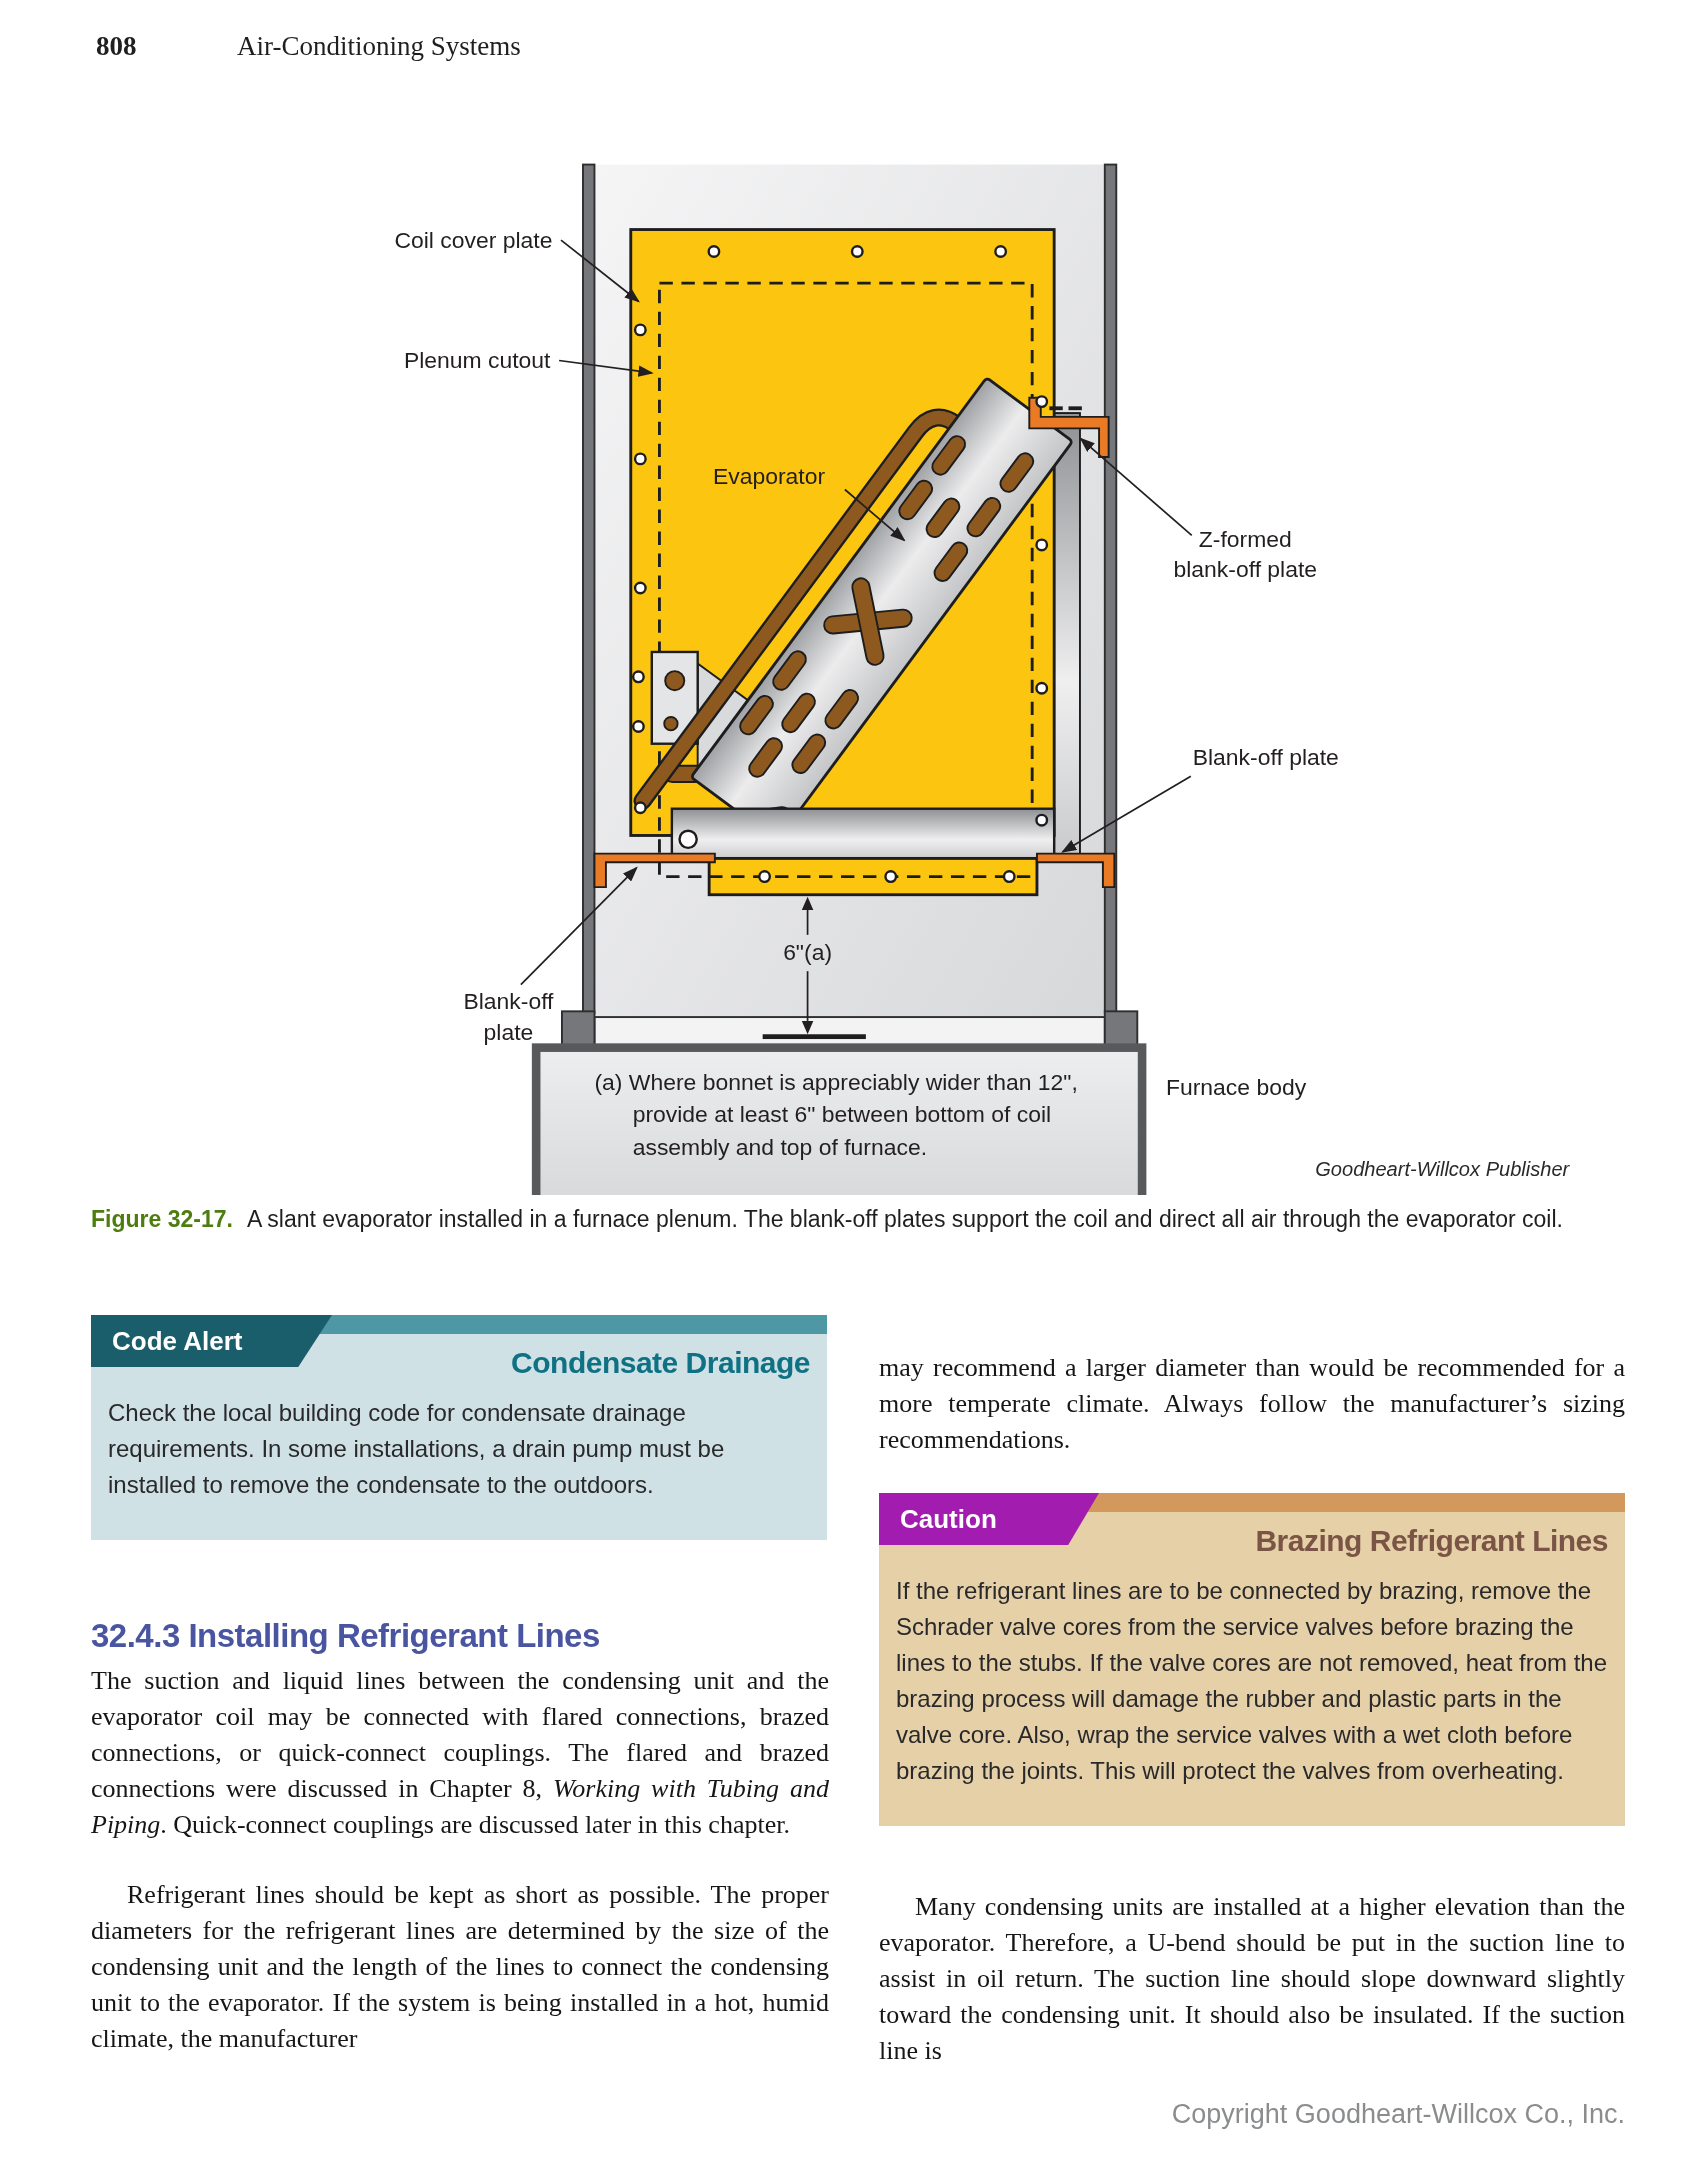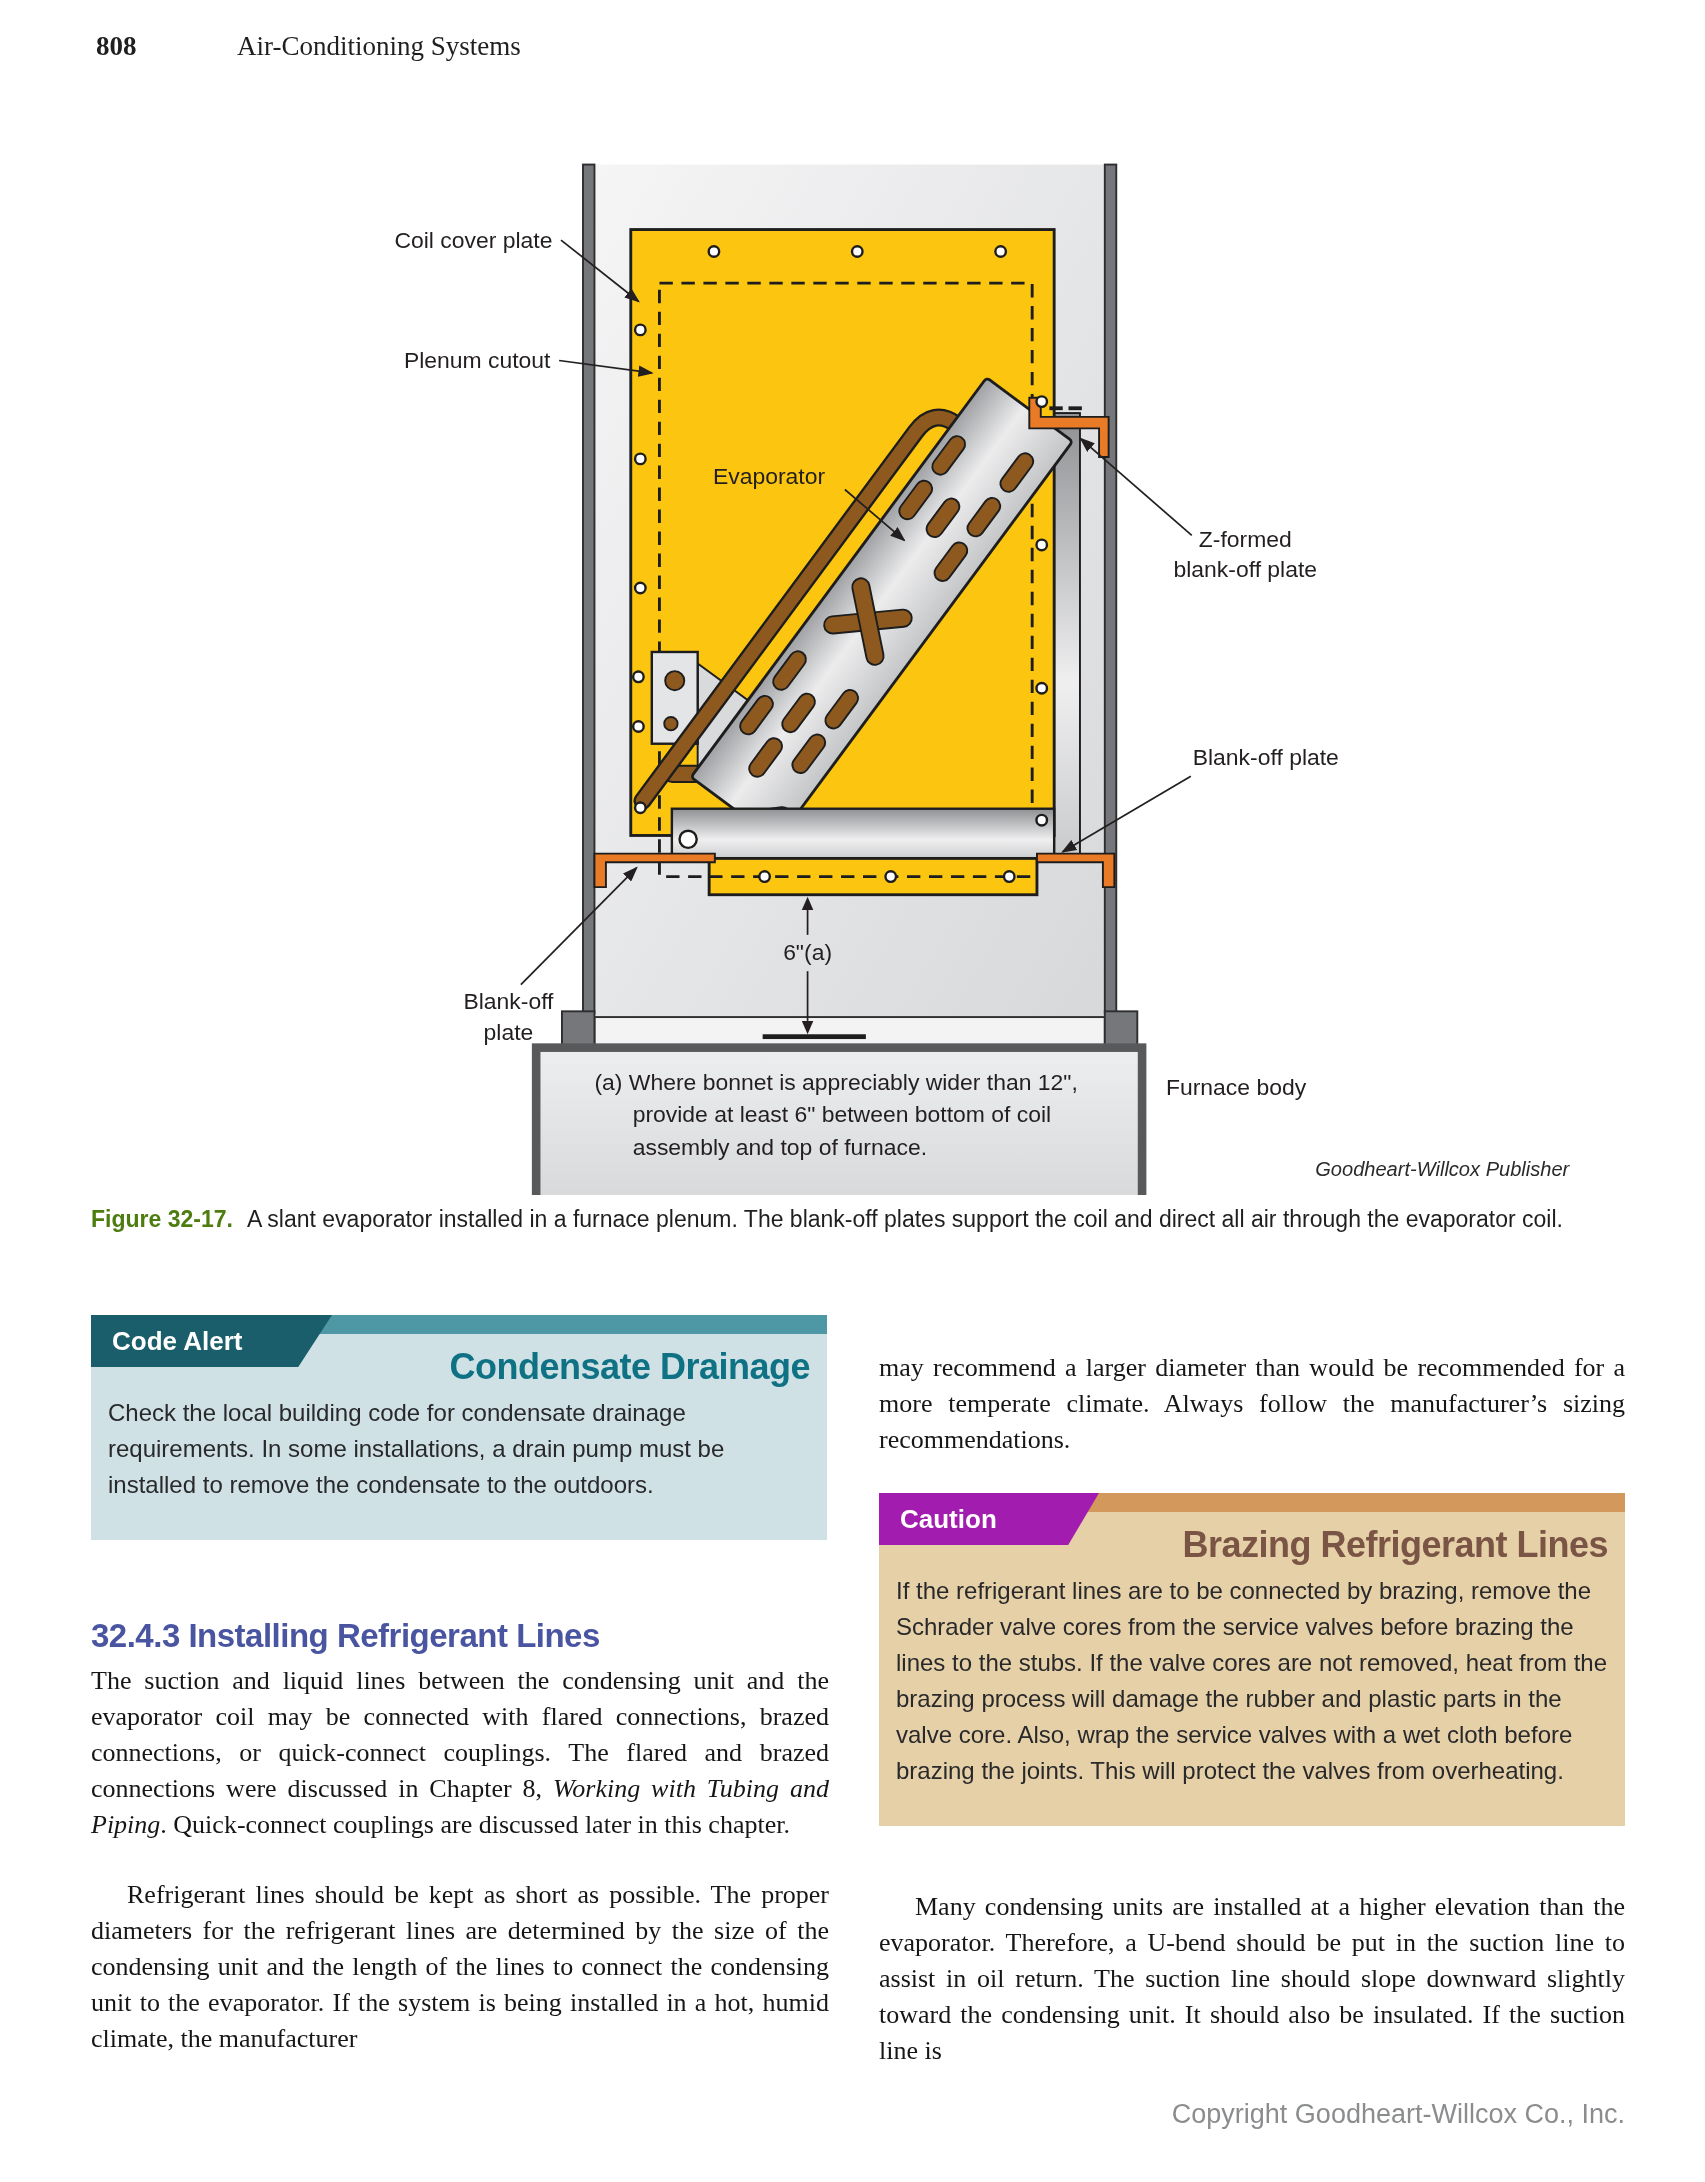--- a/index.html
+++ b/index.html
@@ -12,21 +12,21 @@
   
   .figcap{font-size:23px;line-height:32.5px;color:#1f1f1f;}
   .figcap .fignum{font-weight:bold;color:#4d7c0f;margin-right:14px;}
   
   .featurebox{position:absolute;}
   .fb-band{position:absolute;left:0;right:0;top:0;height:19px;}
   .fb-body{position:absolute;left:0;right:0;top:19px;bottom:0;}
   .fb-tab{position:absolute;left:0;top:0;height:52px;color:#ffffff;font-weight:bold;
           font-size:26px;line-height:52px;padding-left:21px;box-sizing:border-box;
           clip-path:polygon(0 0,100% 0,86% 100%,0 100%);}
-  .fb-head{position:absolute;right:17px;top:31px;font-weight:bold;font-size:36px;letter-spacing:-0.5px;}
+  .fb-head{position:absolute;right:17px;top:31px;font-weight:bold;font-size:30px;letter-spacing:-0.5px;}
   .fb-text{position:absolute;left:17px;right:15.3px;top:80px;font-size:24px;line-height:36px;color:#29292B;}
   .codealert .fb-band{background:#4E97A5;}
   .codealert .fb-body{background:#CFE1E5;}
   .codealert .fb-tab{background:#1A5D6B;width:241px;}
   .codealert .fb-head{color:#0F7184;}
   .caution .fb-band{background:#D3985C;}
   .caution .fb-body{background:#E6D0A7;}
   .caution .fb-tab{background:#a21caf;width:220px;}
   .caution .fb-head{color:#7A5445;}
   

